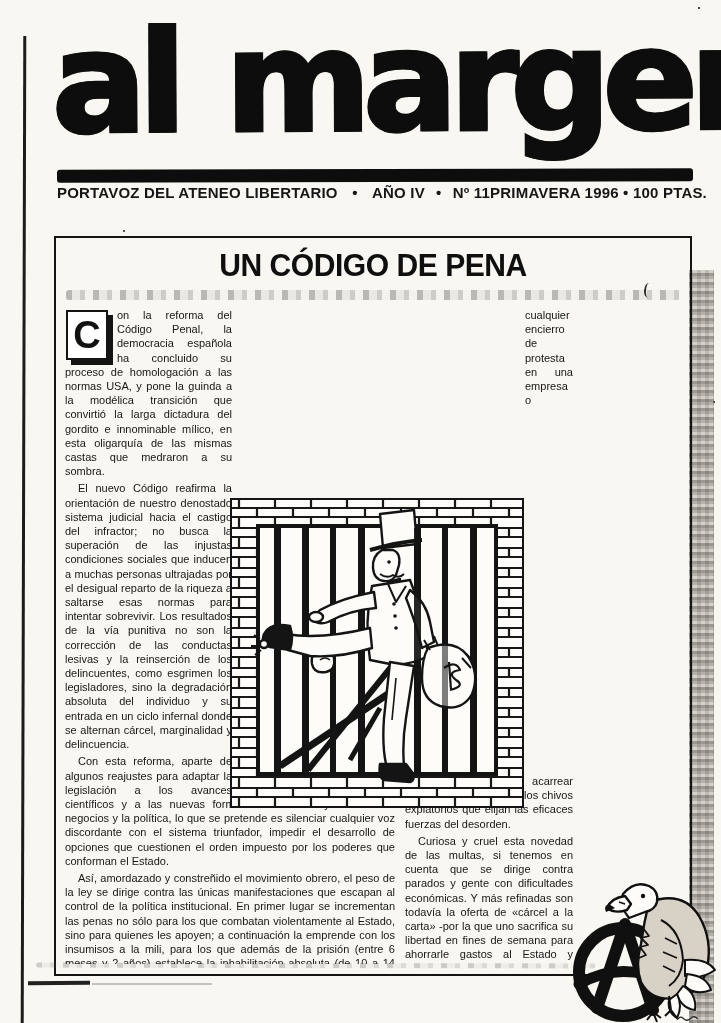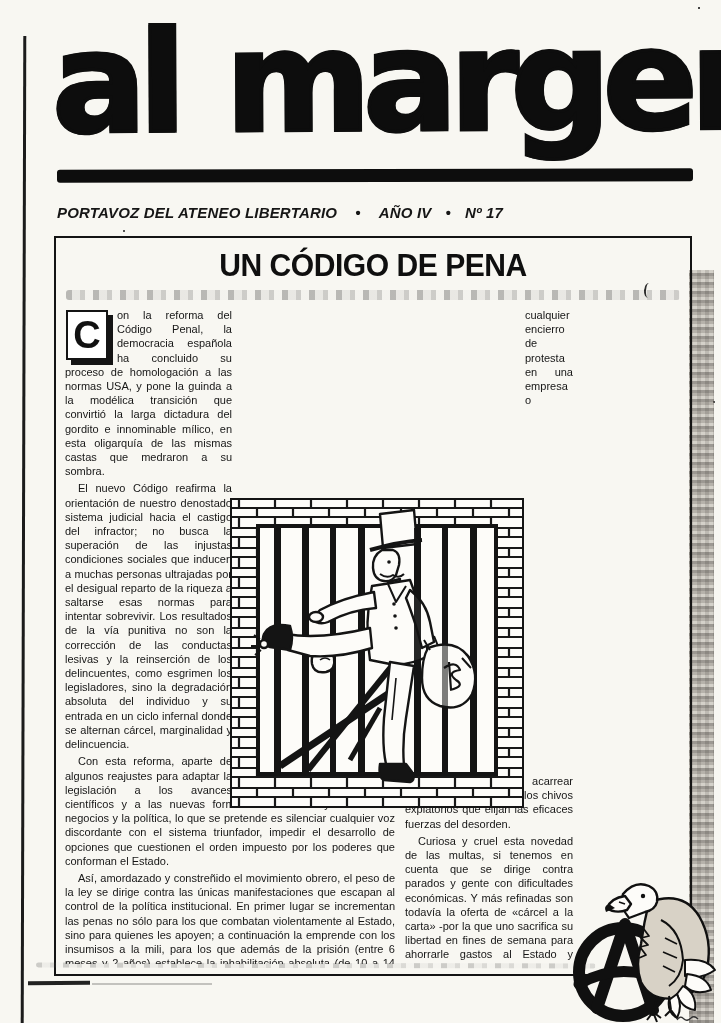--- a/index.html
+++ b/index.html
@@ -35,22 +35,22 @@
 
   
   .logo{
     position:absolute;left:52px;top:2px;width:660px;height:168px;line-height:160px;
     font-family:"DejaVu Sans", sans-serif;font-weight:bold;font-size:140px;letter-spacing:-8px;word-spacing:6px;
     color:#0d0d0d;-webkit-text-stroke:3.5px #0d0d0d;
     text-shadow:1.4px 0 #0d0d0d,-1.4px 0 #0d0d0d,0 1.4px #0d0d0d,0 -1.4px #0d0d0d;
     transform:rotate(-.3deg);white-space:nowrap;z-index:3;
   }
   .logo-rule{position:absolute;left:57px;top:169px;width:636px;height:13px;background:#0d0d0d;border-radius:3px;transform:rotate(-.15deg);z-index:2;}
-  .tagline{position:absolute;left:57px;top:204px;width:650px;display:flex;align-items:baseline;z-index:1;
-    font-weight:bold;font-size:15px;letter-spacing:.2px;white-space:nowrap;font-style:italic;}
+  .tagline{position:absolute;left:57px;top:184px;width:650px;display:flex;align-items:baseline;z-index:1;
+    font-weight:bold;font-size:15px;letter-spacing:.2px;white-space:nowrap;}
   .tagline .gap1{width:18px;} .tagline .gap2{width:14px;} .tagline .grow{flex:1;}
 
   
   .article-box{position:absolute;left:54px;top:236px;width:634px;height:736px;border:2px solid #141414;}
   .article-title{margin:10px 0 6px;text-align:center;font-weight:bold;font-size:31px;letter-spacing:-.5px;transform:scaleX(.97);color:#0f0f0f;}
   .cols{display:flex;gap:10px;padding:0 9px;height:656px;overflow:hidden;}
   .col{font-size:11px;line-height:14.2px;text-align:justify;hyphens:auto;-webkit-hyphens:auto;}
   .col1{flex:0 0 330px;}
   .col2{flex:1;}
   .col p{margin:0 0 3px;text-indent:13px;}
@@ -79,22 +79,23 @@
   <div class="logo-rule"></div>
   <div class="tagline">
     <span>PORTAVOZ DEL ATENEO LIBERTARIO</span>
     <span class="gap1"></span>
     <span>•</span>
     <span class="gap1"></span>
     <span>AÑO IV</span>
     <span class="gap2"></span>
     <span>•</span>
     <span class="gap2"></span>
-    <span>Nº 17</span>
+    <span>Nº 11</span>
     <span class="grow"></span>
+    <span>PRIMAVERA 1996 • 100 PTAS.</span>
   </div>
 
   <div class="article-box" style="position:absolute;">
     <div class="article-title">UN CÓDIGO DE PENA</div>
     <div class="smudge title-smudge"></div>
 
     <div class="cols">
       <div class="col col1">
         <div class="sp sp1"></div>
         <p class="flush"><span class="dropcap">C</span><span>on la reforma del Código Penal, la democracia española ha concluido su proceso de homologación a las normas USA, y pone la guinda a la modélica transición que convirtió la larga dictadura del gordito e innominable mílico, en esta oligarquía de las mismas castas que medraron a su sombra.</span></p>

